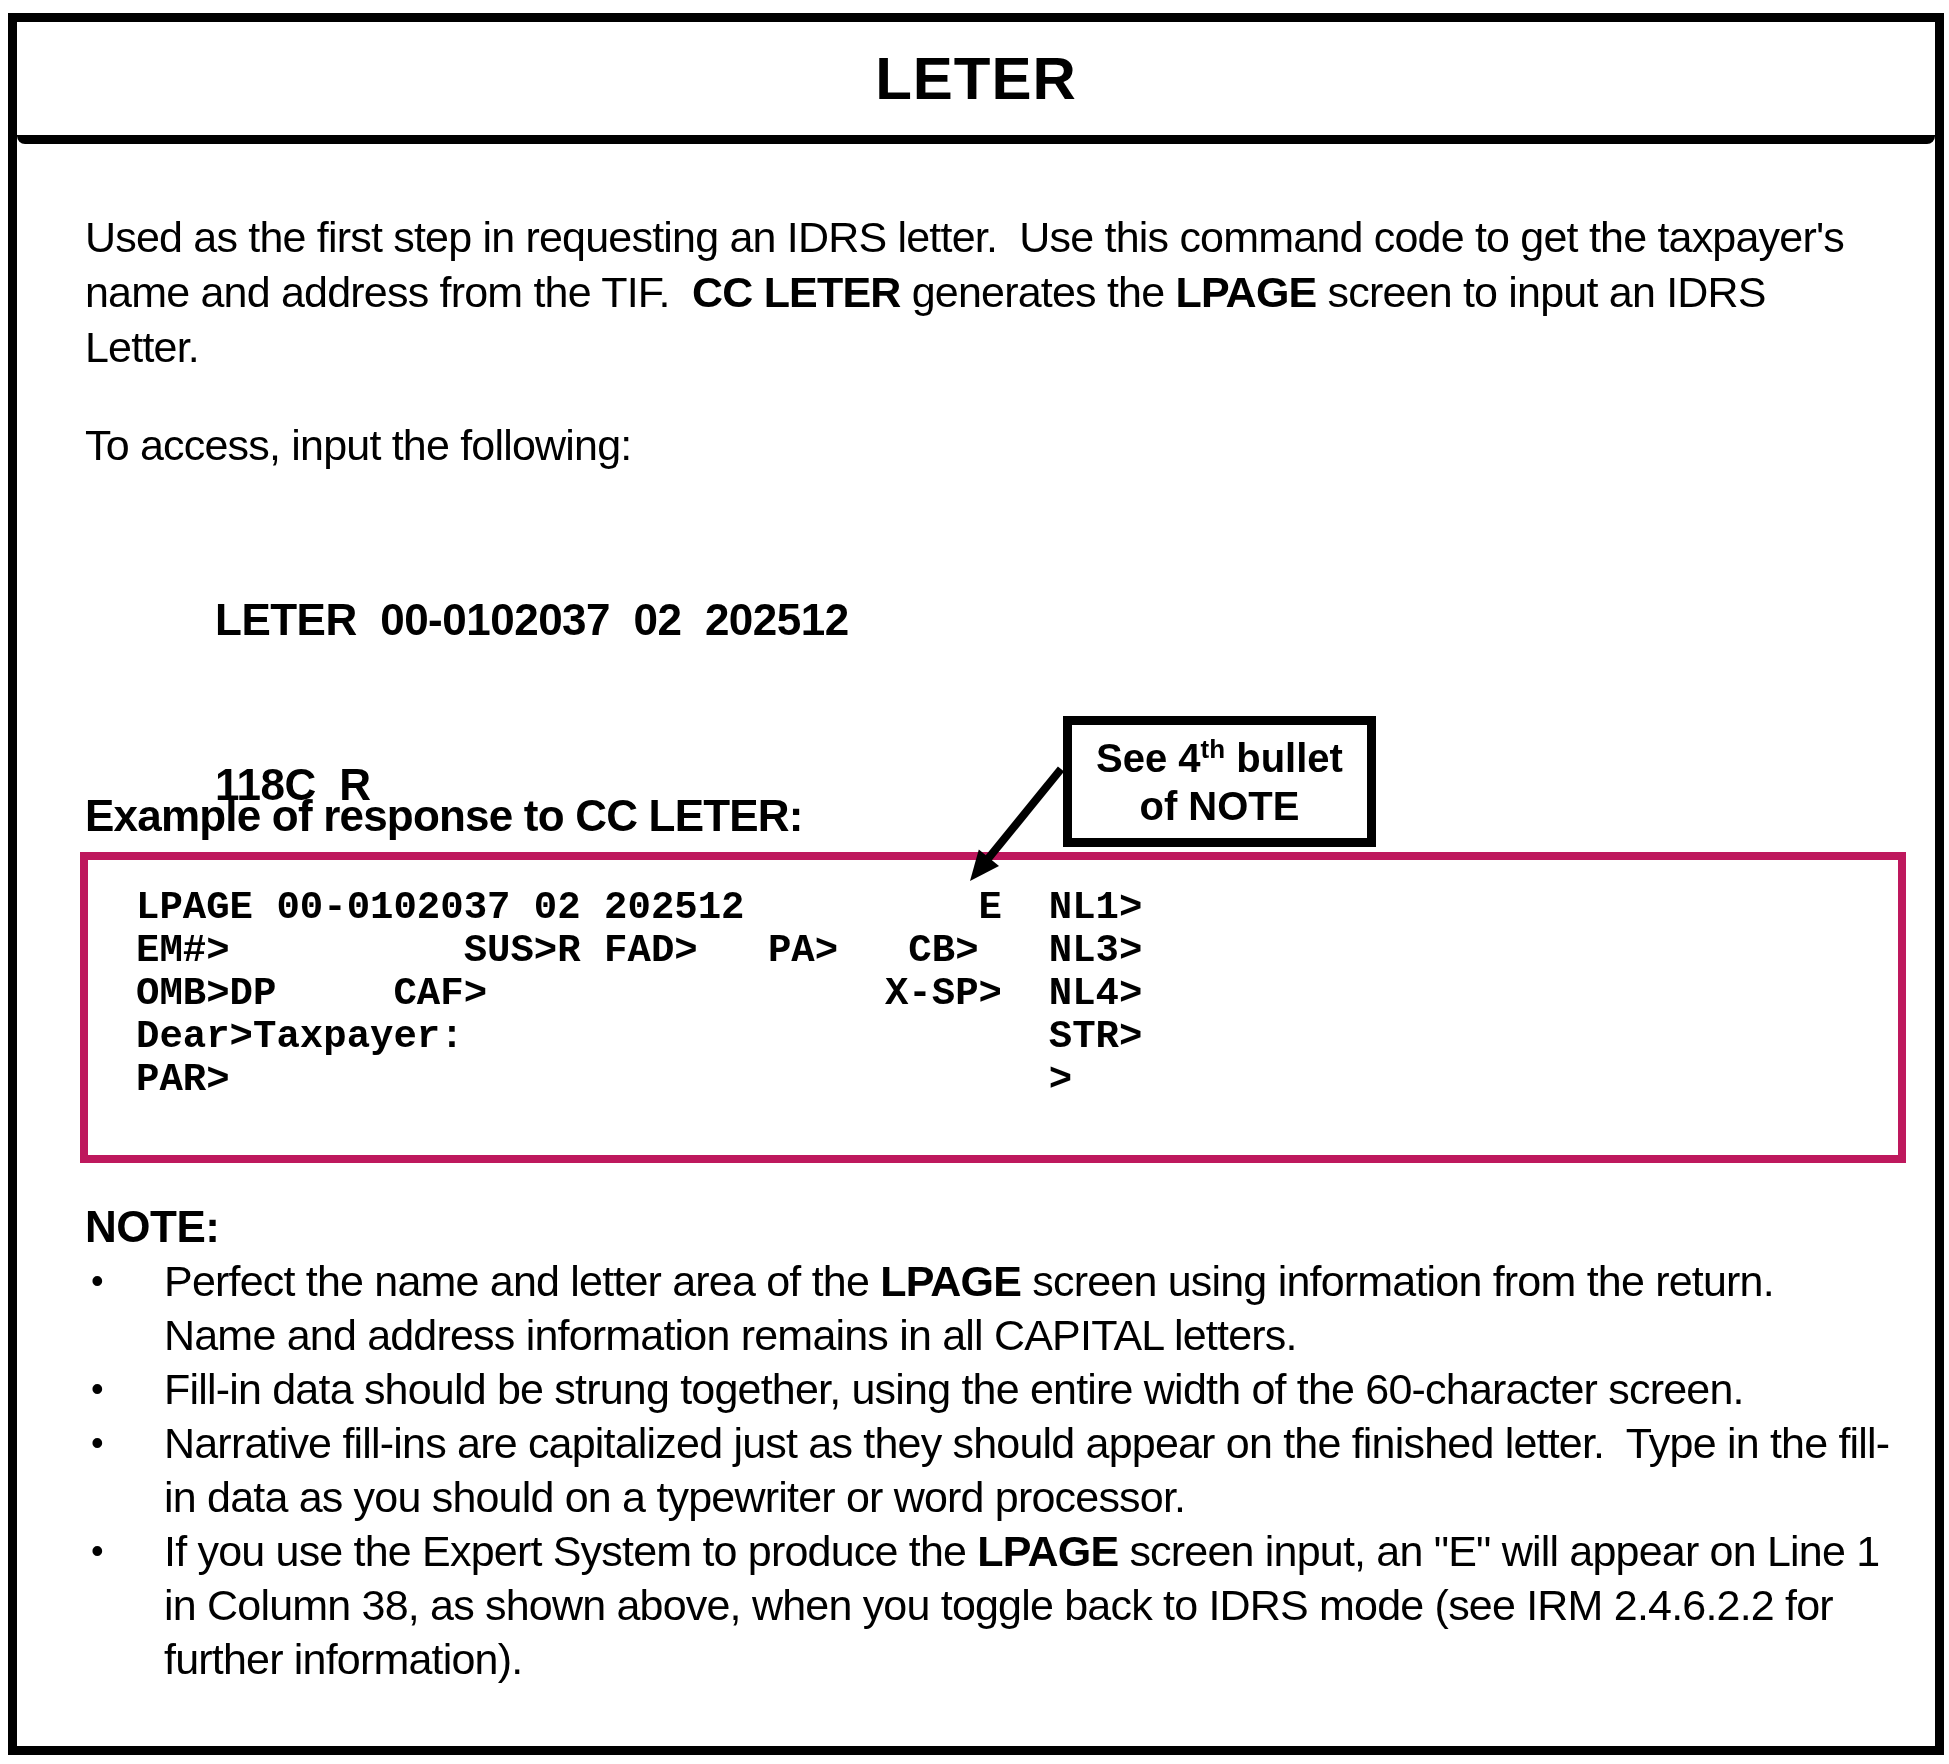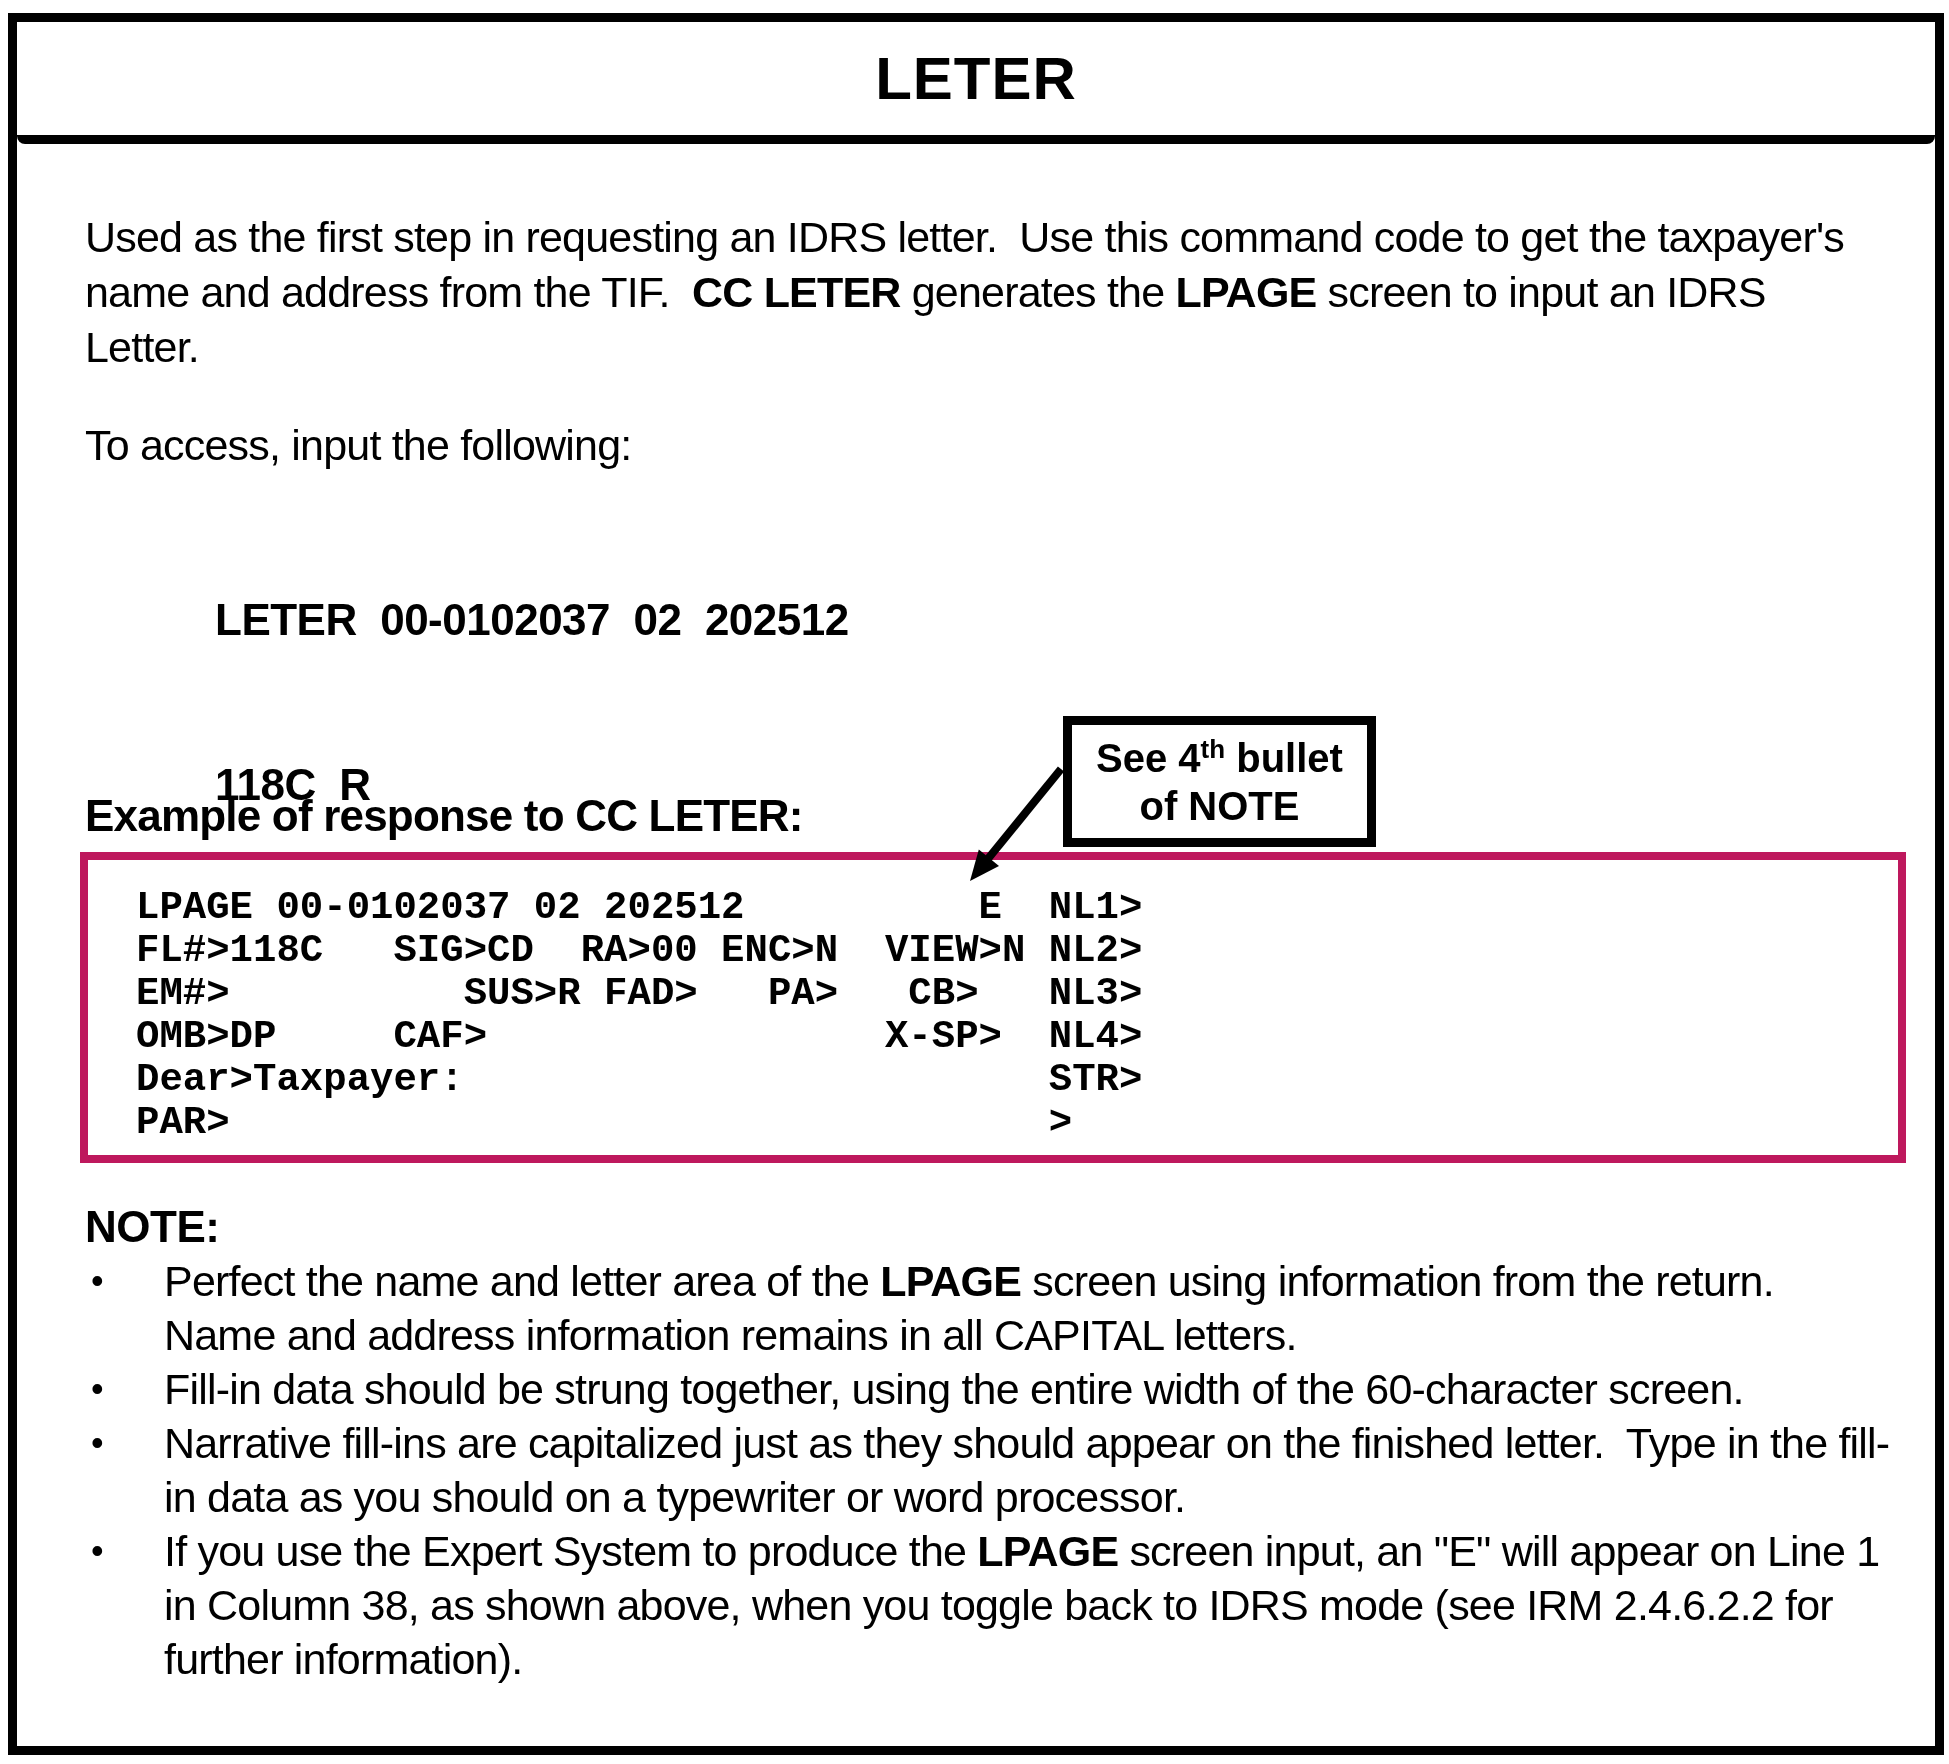--- a/index.html
+++ b/index.html
@@ -86,21 +86,20 @@
     <span>of NOTE</span>
   </div>
 
   <svg class="arrow-svg" width="160" height="160" viewBox="0 0 160 160">
     <line x1="133" y1="28" x2="59" y2="119" stroke="#000" stroke-width="8"></line>
     <polygon points="42,140 50.8,108.5 71,124.9" fill="#000"></polygon>
   </svg>
 
   <div class="screen">
     <div class="screen-line">LPAGE 00-0102037 02 202512          E  NL1&gt;</div>
-    <div class="screen-line">FL#&gt;118C   SIG&gt;CD  RA&gt;00 ENC&gt;N  VIEW&gt;N NL2&gt;</div>
     <div class="screen-line">EM#&gt;          SUS&gt;R FAD&gt;   PA&gt;   CB&gt;   NL3&gt;</div>
     <div class="screen-line">OMB&gt;DP     CAF&gt;                 X-SP&gt;  NL4&gt;</div>
     <div class="screen-line">Dear&gt;Taxpayer:                         STR&gt;</div>
     <div class="screen-line">PAR&gt;                                   &gt;</div>
   </div>
 
   <div class="note">
     <div class="note-title">NOTE:</div>
 
     <div class="bullet-item">

